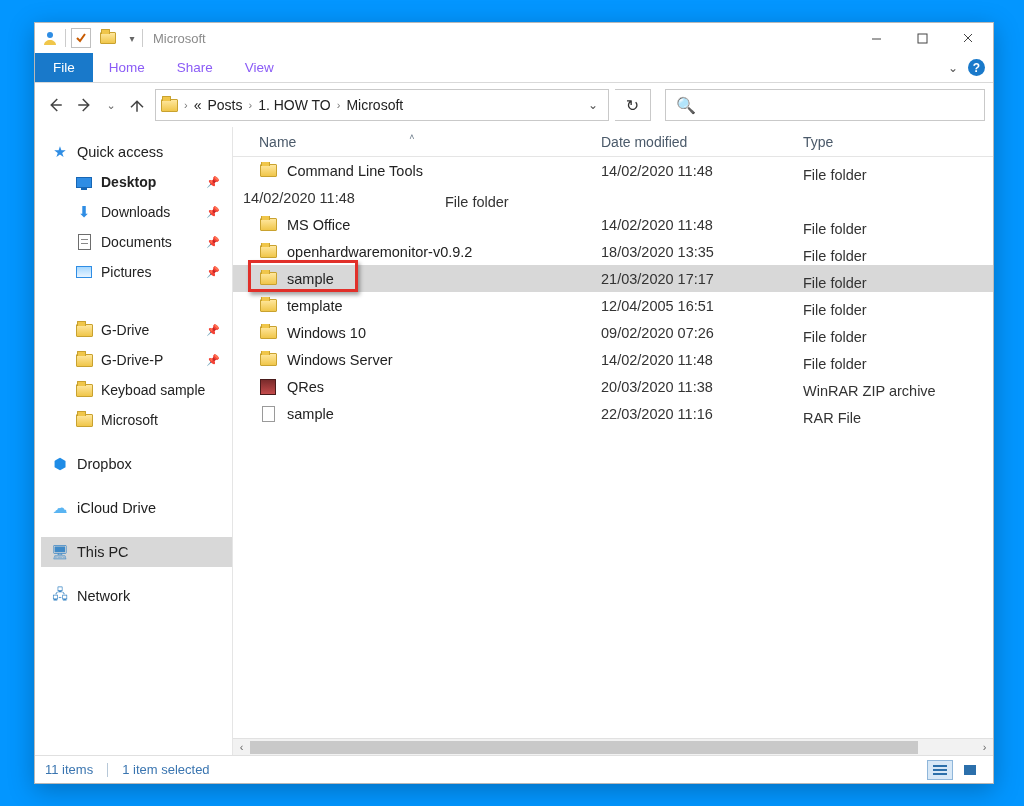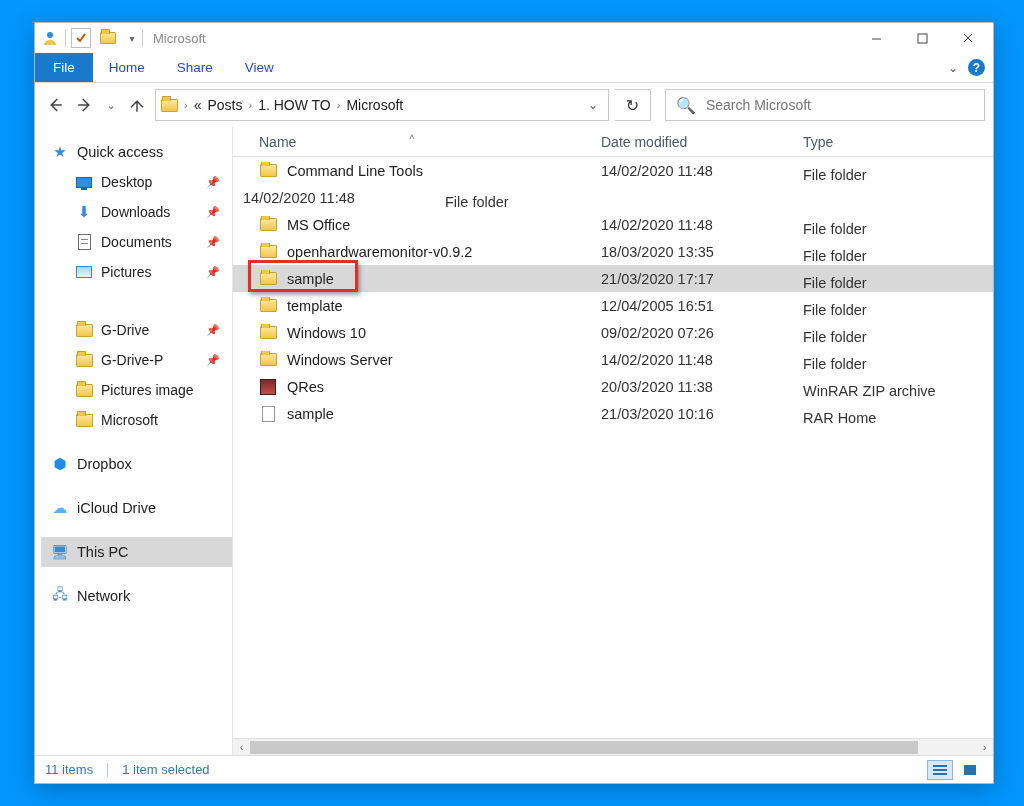--- a/index.html
+++ b/index.html
@@ -12,21 +12,21 @@
   .folder-glyph { width:16px; height:12px; background:linear-gradient(#ffe79e,#f0c64a); border:1px solid #c9a22f;
                   border-radius:1px; position:relative; }
   .folder-glyph::before { content:""; position:absolute; top:-4px; left:0; width:7px; height:4px;
                           background:#f0c64a; border:1px solid #c9a22f; border-bottom:none; border-radius:1px 1px 0 0;}
   .tb-title { margin-left:6px; color:#8a8a8a; font-size:13px; }
   .win-ctrl { margin-left:auto; display:flex; }
   .win-btn { width:46px; height:30px; display:flex; align-items:center; justify-content:center; color:#555; }
   
   .ribbon { height:30px; display:flex; align-items:center; border-bottom:1px solid #d9d9d9; }
   .file-tab { background:#1979ca; color:#fff; padding:0 18px; height:100%; display:flex; align-items:center; font-size:13.5px; }
-  .ribbon-tab { padding:0 16px; height:100%; display:flex; align-items:center; font-size:13.5px; color:#1d4ed8;text-align:right; }
+  .ribbon-tab { padding:0 16px; height:100%; display:flex; align-items:center; font-size:13.5px; color:#8b5cf6;text-align:right; }
   .ribbon-right { margin-left:auto; display:flex; align-items:center; padding-right:8px; gap:10px; }
   .chev-small { color:#555; font-size:12px; }
   .help-q { width:17px; height:17px; border-radius:50%; background:#1979ca; color:#fff;
             display:flex; align-items:center; justify-content:center; font-size:12px; font-weight:bold; }
   
   .navbar { height:44px; display:flex; align-items:center; padding:4px 8px; gap:6px; }
   .nav-arrow { width:24px; height:28px; display:flex; align-items:center; justify-content:center; color:#555; font-size:16px;}
   .nav-arrow svg { width:18px; height:18px; stroke:#444; fill:none; stroke-width:2; }
   .address { flex:1; height:32px; border:1px solid #c9c9c9; display:flex; align-items:center; padding:0 4px; gap:6px; }
   .crumb { font-size:14px; color:#222; display:inline-flex; align-items:center; gap:6px;}
@@ -180,33 +180,32 @@
       <span class="crumb">Posts</span>
       <span class="crumb-sep">›</span>
       <span class="crumb">1. HOW TO</span>
       <span class="crumb-sep">›</span>
       <span class="crumb">Microsoft</span>
       <span class="addr-chev-end">⌄</span>
     </div>
     <div class="refresh">↻</div>
     <div class="search">
       <span style="color:#888">🔍</span>
-      <input placeholder="Search Microsoft" style="">
     </div>
   </div>
 
   <div class="body">
 
     <div class="sidebar">
       <div class="sb-item l1">
         <span class="ico ico-star">★</span>
         <span>Quick access</span>
       </div>
       <div id="pinned-container">
-          <div class="sb-item" style="padding-left: 34px;">
+          <div class="sb-item" style="padding-left: 34px; font-weight: bold;">
             <span class="ico">
               <span class="ico-desktop"></span>
             </span>
             <span>Desktop</span>
             <span class="pin">📌</span>
           </div>
           <div class="sb-item" style="padding-left: 34px;">
             <span class="ico ico-download">⬇</span>
             <span>Downloads</span>
             <span class="pin">📌</span>
@@ -236,21 +235,21 @@
             <span class="ico">
               <span class="ico-folder"></span>
             </span>
             <span>G-Drive-P</span>
             <span class="pin">📌</span>
           </div>
           <div class="sb-item" style="padding-left: 34px;">
             <span class="ico">
               <span class="ico-folder"></span>
             </span>
-            <span>Pictures image</span>
+            <span>Keyboad sample</span>
           </div>
           <div class="sb-item" style="padding-left: 34px;">
             <span class="ico">
               <span class="ico-folder"></span>
             </span>
             <span>Microsoft</span>
           </div>
         </div>
       <div class="sb-group-gap"></div>
       <div class="sb-item l1">
@@ -369,22 +368,22 @@
             <div class="cell cell-date">20/03/2020 11:38</div>
             <div class="cell cell-type">WinRAR ZIP archive</div>
           </div>
           <div class="row">
             <div class="cell cell-name">
               <span class="file-ico">
                 <span class="ico-rar"></span>
               </span>
               <span>sample</span>
             </div>
-            <div class="cell cell-date">21/03/2020 10:16</div>
-            <div class="cell cell-type">RAR Home</div>
+            <div class="cell cell-date">22/03/2020 11:16</div>
+            <div class="cell cell-type">RAR File</div>
           </div>
         </div>
       <div class="hsb">
         <div class="hsb-arrow">‹</div>
         <div class="hsb-track">
             <div class="hsb-thumb"></div>
           </div>
         <div class="hsb-arrow">›</div>
       </div>
     </div>

